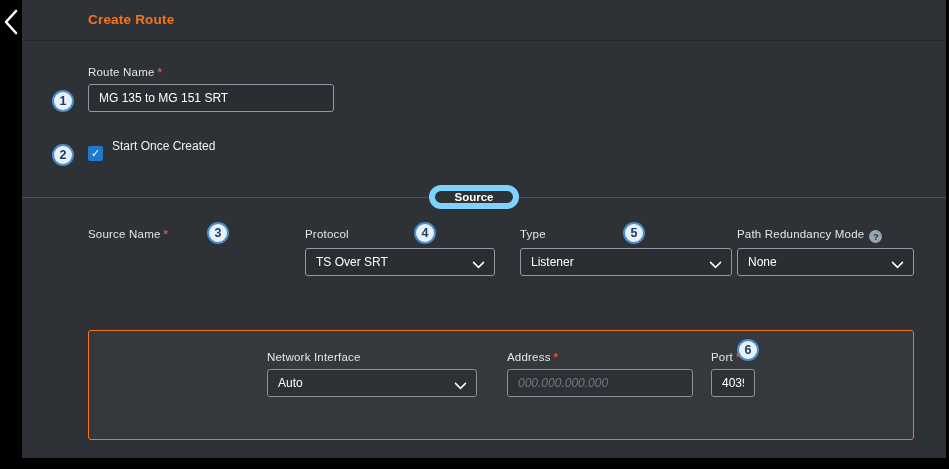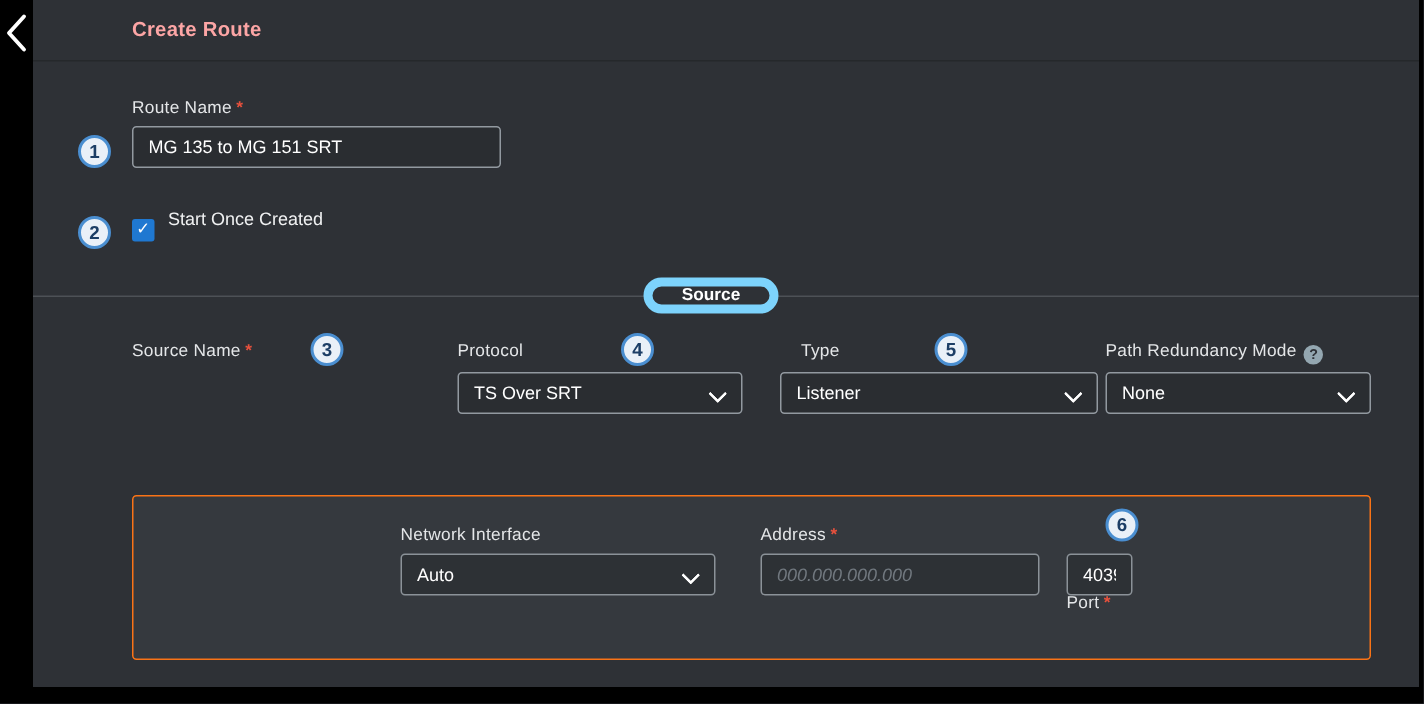--- a/index.html
+++ b/index.html
@@ -10,21 +10,21 @@
   }
   .content{
     position:absolute;left:22px;top:0;right:3px;bottom:11px;
     background:#2e3136;overflow:hidden;
   }
   .back-btn{
     position:absolute;left:1px;top:6px;width:20px;height:32px;
     display:flex;align-items:center;justify-content:center;cursor:pointer;z-index:6;
   }
   .page-title{
-    position:absolute;left:66px;top:12px;color:#fca5a5;
+    position:absolute;left:66px;top:12px;color:#f97316;
     font-size:13.5px;font-weight:700;letter-spacing:.2px;
   }
   .header-divider{position:absolute;left:0;right:0;top:40px;height:1px;background:#25282b;}
 
   .label{
     position:absolute;color:#e4e6e8;font-size:11.5px;letter-spacing:.2px;white-space:nowrap;
   }
   .req{color:#e8513d;margin-left:3px;font-weight:700;}
 
   .text-input,.select{
@@ -102,21 +102,21 @@
 
   <div class="section-divider"></div>
   <div class="section-pill">
     <span>Source</span>
   </div>
 
   <div class="label" style="left:66px;top:228px;">
     <span>Source Name</span><span class="req">*</span>
   </div>
   <div class="label" style="left:283px;top:228px;">Protocol</div>
-  <div class="label" style="left:498px;top:228px;margin-left:14px;">Type</div>
+  <div class="label" style="left:498px;top:228px;">Type</div>
   <div class="label" style="left:715px;top:228px;">
     <span>Path Redundancy Mode</span><span class="help-icon">?</span>
   </div>
 
 
   <div class="select" style="left:283px;top:248px;width:190px;">
     <span>TS Over SRT</span>
     <span class="chev"></span>
   </div>
 
@@ -128,21 +128,21 @@
   <div class="select" style="left:715px;top:248px;width:177px;">
     <span>None</span>
     <span class="chev"></span>
   </div>
 
   <div class="panel">
     <div class="label" style="left:178px;top:20px;">Network Interface</div>
     <div class="label" style="left:418px;top:20px;">
       <span>Address</span><span class="req">*</span>
     </div>
-    <div class="label" style="left:622px;top:20px;margin-top:45px;">
+    <div class="label" style="left:622px;top:20px;">
       <span>Port</span><span class="req">*</span>
     </div>
 
     <div class="select" style="left:178px;top:38px;width:210px;">
       <span>Auto</span>
       <span class="chev"></span>
     </div>
 
     <input class="text-input" style="left: 418px; top: 38px; width: 186px;" placeholder="000.000.000.000">
 

